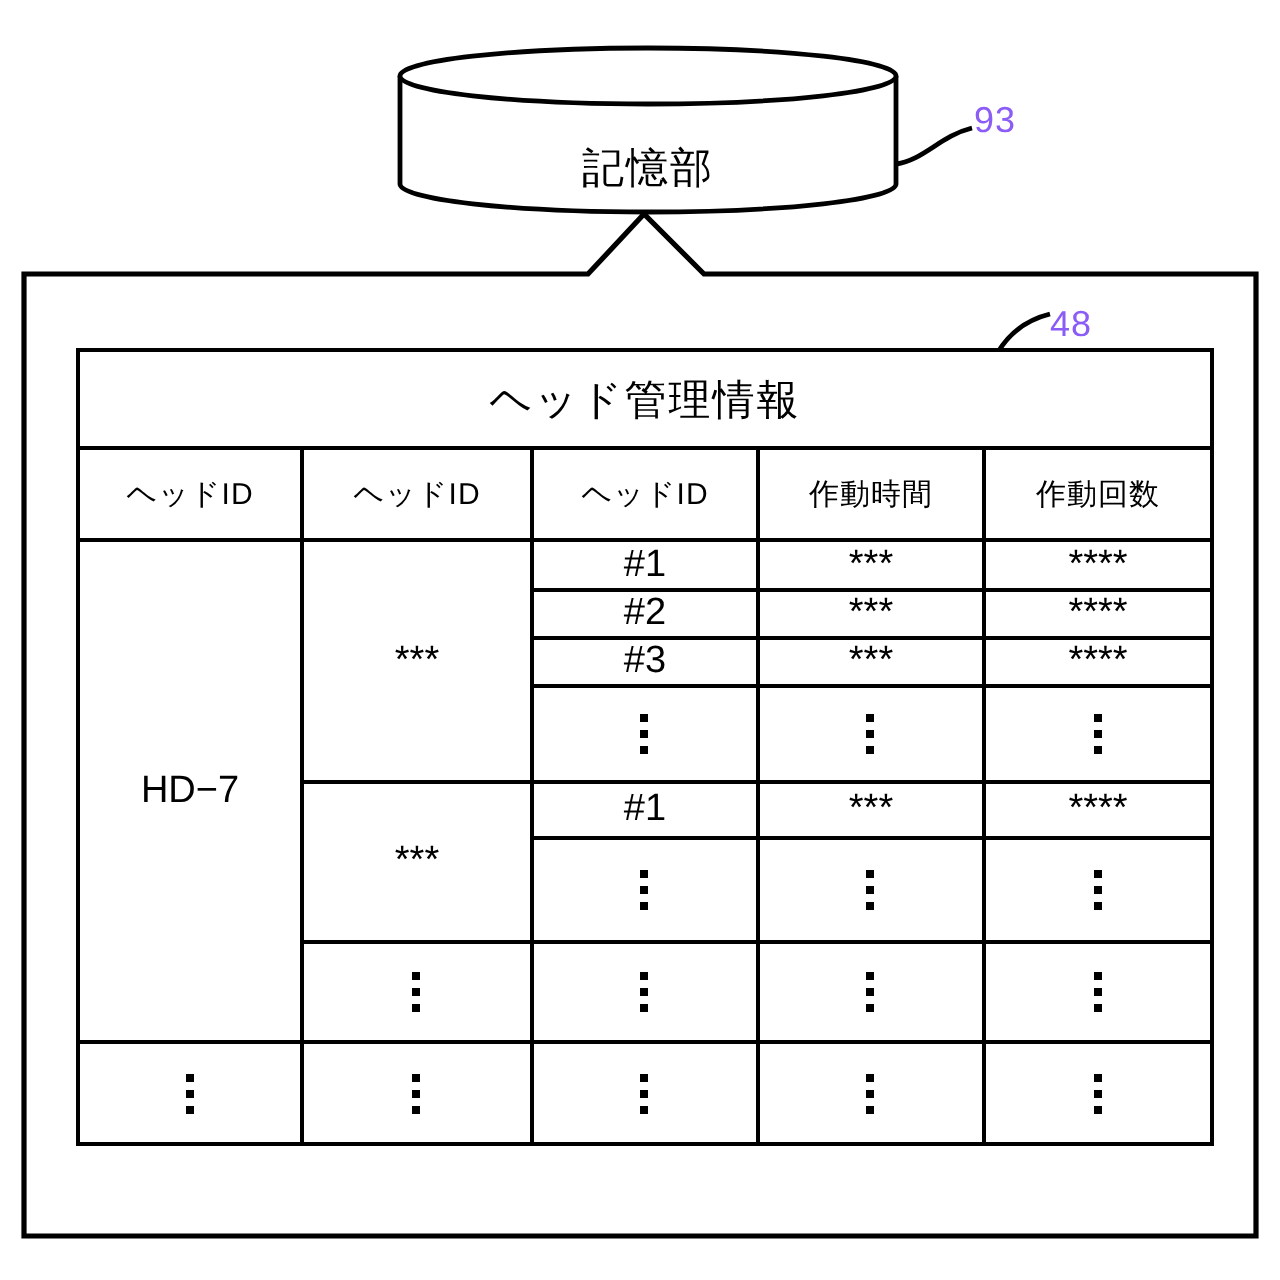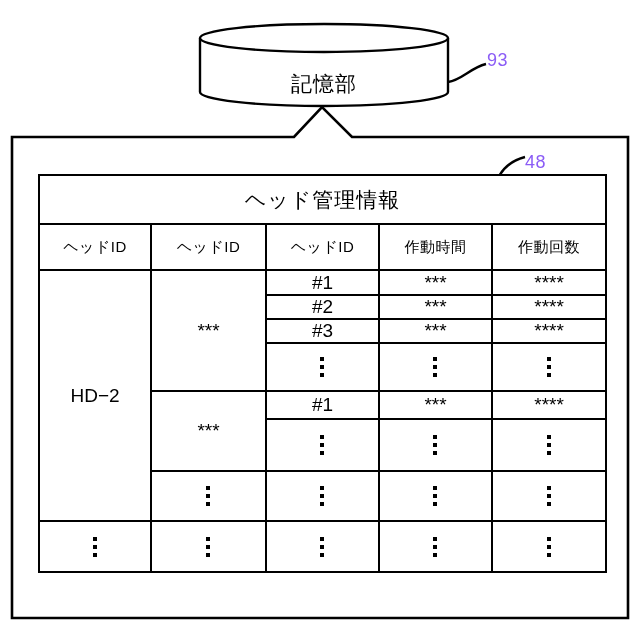--- a/index.html
+++ b/index.html
@@ -131,21 +131,21 @@
 
       <tr>
         <td class="header-cell">ヘッドID</td>
         <td class="header-cell">ヘッドID</td>
         <td class="header-cell">ヘッドID</td>
         <td class="header-cell">作動時間</td>
         <td class="header-cell">作動回数</td>
       </tr>
 
       <tr class="r25">
-        <td class="data-cell" rowspan="7">HD−2</td>
+        <td class="data-cell" rowspan="7">HD−7</td>
         <td class="data-cell" rowspan="4">***</td>
         <td class="data-cell">#1</td>
         <td class="data-cell stars">***</td>
         <td class="data-cell stars">****</td>
       </tr>
 
       <tr class="r24">
         <td class="data-cell">#2</td>
         <td class="data-cell stars">***</td>
         <td class="data-cell stars">****</td>

